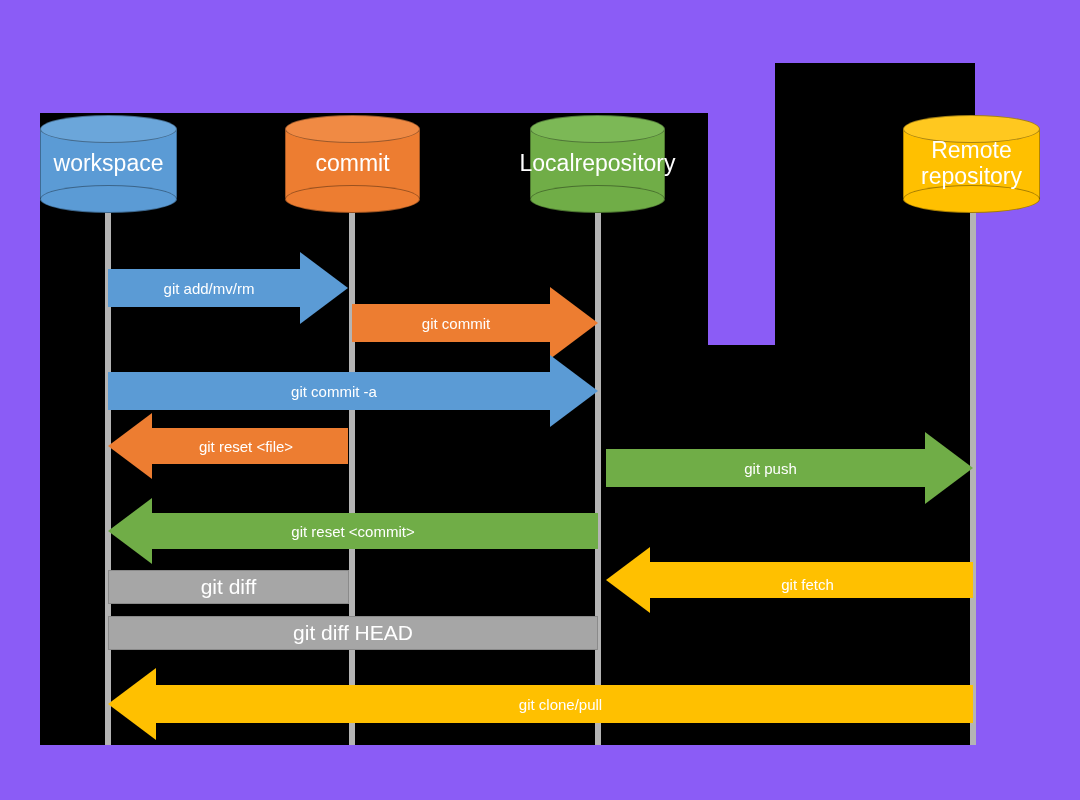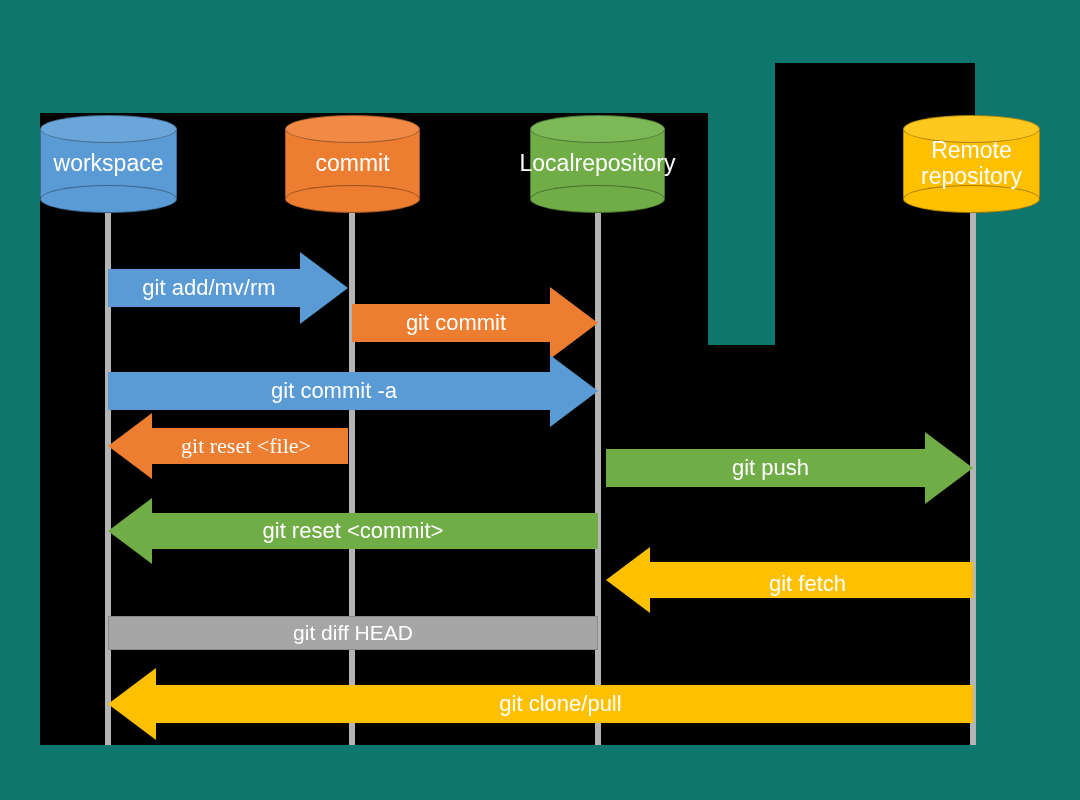--- a/index.html
+++ b/index.html
@@ -1,18 +1,18 @@
 <!DOCTYPE html>
 <html><head>
 <meta charset="utf-8">
 <style>
   html,body{margin:0;padding:0;background:#ffffff;}
   body{width:1080px;height:800px;overflow:hidden;
        font-family:"Liberation Sans","DejaVu Sans",sans-serif;}
-  #stage{position:relative;width:1080px;height:800px;background:#0f766e;}
+  #stage{position:relative;width:1080px;height:800px;background:#8b5cf6;}
 
   
   .bg{position:absolute;background:#000000;}
 
   
   .lifeline{position:absolute;width:6px;background:#b4b4b4;}
 
   
   .cyl{position:absolute;}
   .cyl .body{position:absolute;left:0;right:0;top:14px;bottom:14px;}
@@ -22,21 +22,21 @@
             border:1px solid rgba(0,0,0,.35);box-sizing:border-box;}
   .cyl .side-l{position:absolute;left:0;top:14px;bottom:14px;width:1px;background:rgba(0,0,0,.3);}
   .cyl .side-r{position:absolute;right:0;top:14px;bottom:14px;width:1px;background:rgba(0,0,0,.3);}
   .cyl .cap{position:absolute;left:0;right:0;top:0;bottom:0;
             display:flex;align-items:center;justify-content:center;
             color:#ffffff;font-size:23px;line-height:1.12;text-align:center;
             padding:0 6px;box-sizing:border-box;}
 
   
   .arrow{position:absolute;display:flex;align-items:center;justify-content:center;}
-  .arrow .lbl{position:relative;z-index:3;color:#ffffff;font-size:22px;white-space:nowrap;}
+  .arrow .lbl{position:relative;z-index:3;color:#ffffff;font-size:15px;white-space:nowrap;}
   .arrow .shaft{position:absolute;top:50%;transform:translateY(-50%);z-index:1;}
   .arrow .head{position:absolute;top:50%;transform:translateY(-50%);z-index:2;
                width:0;height:0;}
 
   
   .bar{position:absolute;display:flex;align-items:center;justify-content:center;
        border:1px solid #8a8a8a;box-sizing:border-box;}
   .bar .lbl{color:#ffffff;font-size:21px;white-space:nowrap;}
 </style>
 </head>
@@ -109,35 +109,38 @@
 
   <div class="arrow" style="left:108px;top:355px;width:490px;height:72px;">
     <div class="shaft" style="left:0;width:442px;height:38px;background:#5B9BD5;"></div>
     <div class="head" style="left:442px;border-top:36px solid transparent;border-bottom:36px solid transparent;border-left:48px solid #5B9BD5;"></div>
     <span class="lbl" style="margin-right:38px;">git commit -a</span>
   </div>
 
   <div class="arrow" style="left:108px;top:413px;width:240px;height:66px;">
     <div class="shaft" style="left:44px;width:196px;height:36px;background:#ED7D31;"></div>
     <div class="head" style="left:0;border-top:33px solid transparent;border-bottom:33px solid transparent;border-right:44px solid #ED7D31;"></div>
-    <span class="lbl" style="margin-left:36px;font-family:Liberation Serif, serif;">git reset &lt;file&gt;</span>
+    <span class="lbl" style="margin-left:36px;">git reset &lt;file&gt;</span>
   </div>
 
   <div class="arrow" style="left:606px;top:432px;width:367px;height:72px;">
     <div class="shaft" style="left:0;width:319px;height:38px;background:#70AD47;"></div>
     <div class="head" style="left:319px;border-top:36px solid transparent;border-bottom:36px solid transparent;border-left:48px solid #70AD47;"></div>
     <span class="lbl" style="margin-right:38px;">git push</span>
   </div>
 
   <div class="arrow" style="left:108px;top:498px;width:490px;height:66px;">
     <div class="shaft" style="left:44px;width:446px;height:36px;background:#70AD47;"></div>
     <div class="head" style="left:0;border-top:33px solid transparent;border-bottom:33px solid transparent;border-right:44px solid #70AD47;"></div>
     <span class="lbl" style="">git reset &lt;commit&gt;</span>
   </div>
 
+  <div class="bar" style="left:108px;top:570px;width:241px;height:34px;background:#A6A6A6;">
+    <span class="lbl">git diff</span>
+  </div>
 
   <div class="arrow" style="left:606px;top:547px;width:367px;height:66px;">
     <div class="shaft" style="left:44px;width:323px;height:36px;background:#FFC000;"></div>
     <div class="head" style="left:0;border-top:33px solid transparent;border-bottom:33px solid transparent;border-right:44px solid #FFC000;"></div>
     <span class="lbl" style="margin-left:36px;margin-top:8px;">git fetch</span>
   </div>
 
   <div class="bar" style="left:108px;top:616px;width:490px;height:34px;background:#A6A6A6;">
     <span class="lbl">git diff HEAD</span>
   </div>

